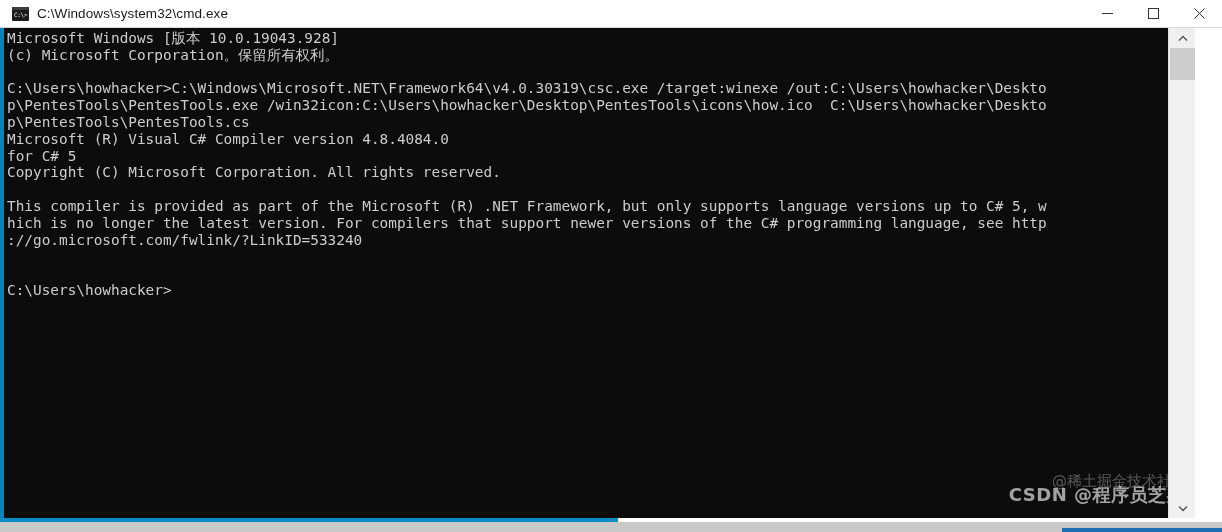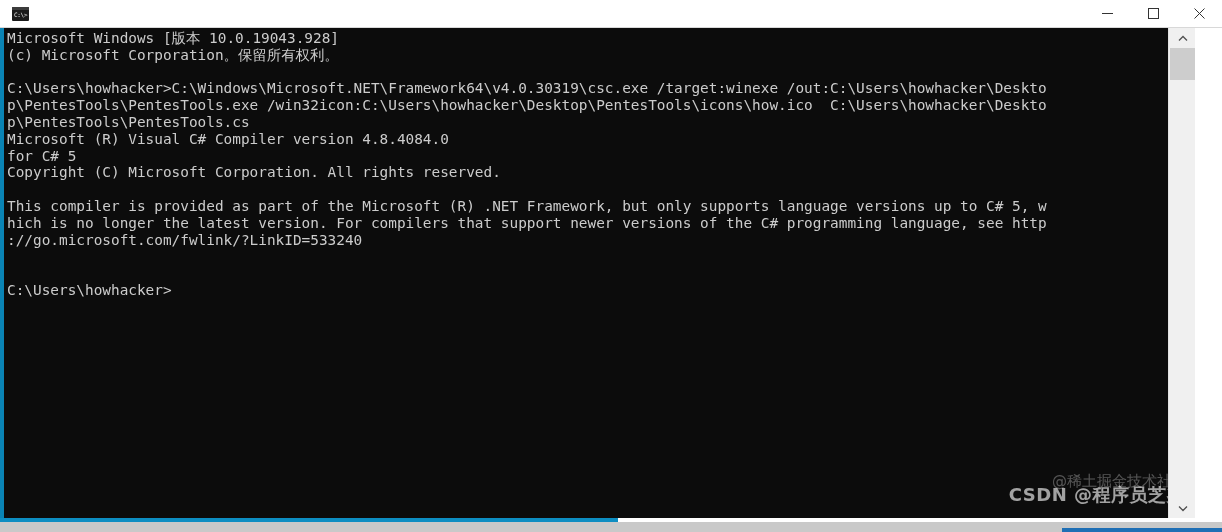--- a/index.html
+++ b/index.html
@@ -210,20 +210,21 @@
 </head>
 <body>
 
 <div id="window">
 
   <div id="titlebar">
     <div id="app-icon">
       <div class="bar"></div>
       <div class="prompt">C:\&gt;</div>
     </div>
+    <div id="title-text">C:\Windows\system32\cmd.exe</div>
 
     <div id="window-controls">
       <div class="wc-btn">
         <svg width="11" height="11" viewBox="0 0 11 11" aria-hidden="true">
           <line x1="0" y1="5.5" x2="11" y2="5.5" stroke="#333" stroke-width="1"></line>
         </svg>
       </div>
       <div class="wc-btn">
         <svg width="11" height="11" viewBox="0 0 11 11" aria-hidden="true">
           <rect x="0.5" y="0.5" width="10" height="10" fill="none" stroke="#333" stroke-width="1"></rect>

